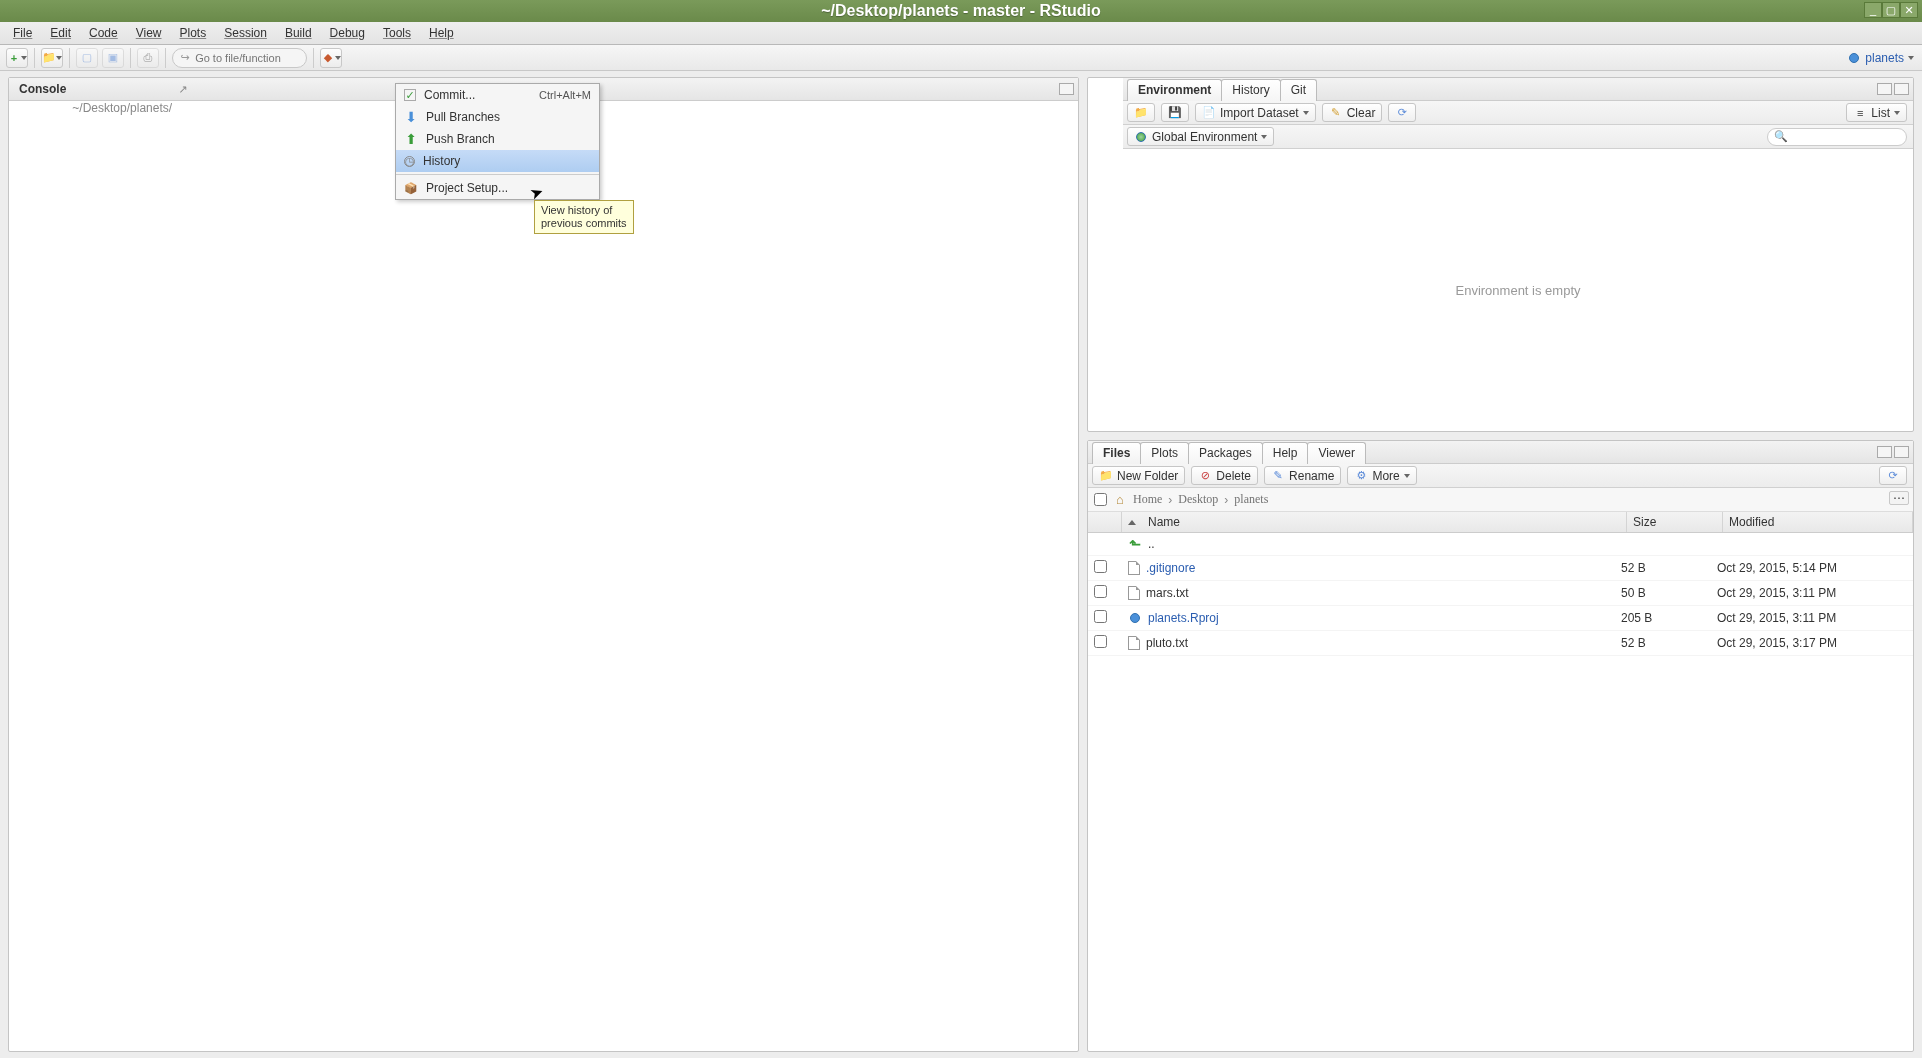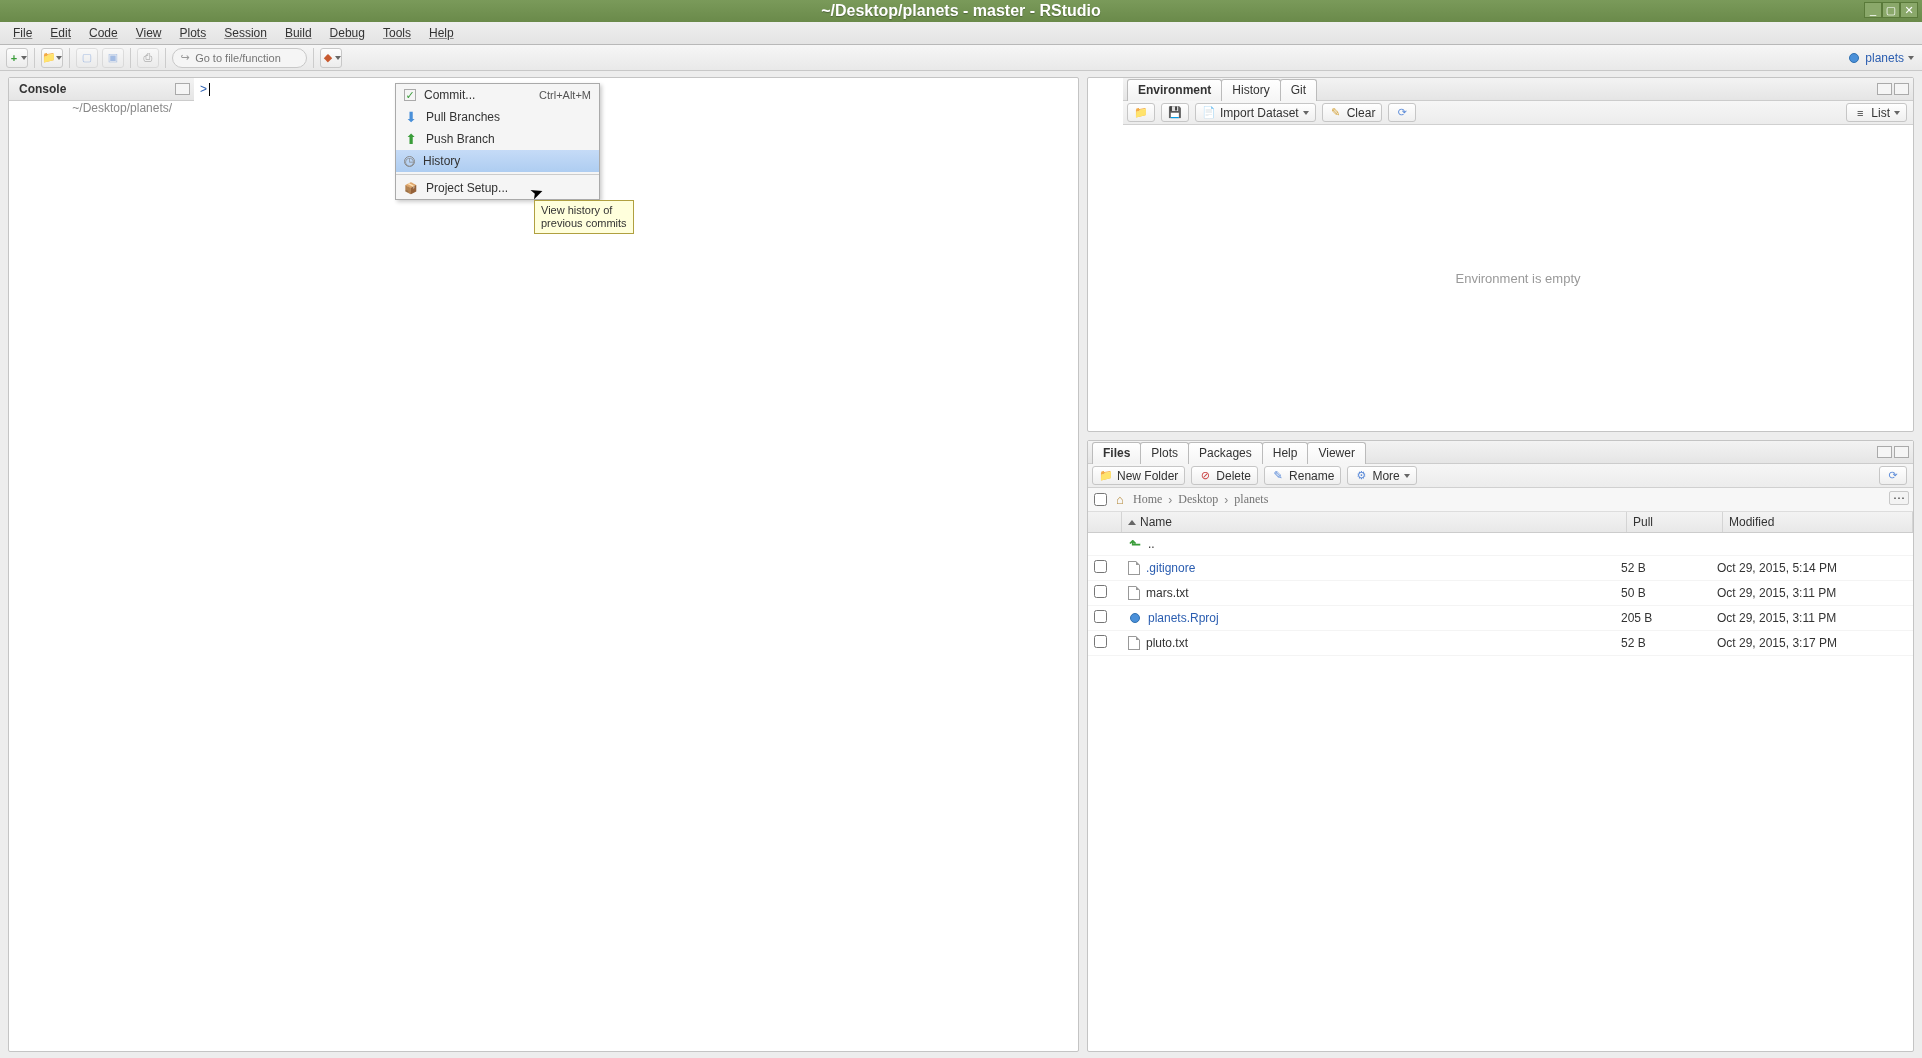--- a/index.html
+++ b/index.html
@@ -49,21 +49,21 @@
 .env-panel { height:355px; display:flex; flex-direction:column;padding-left:35px; }
 .env-body { flex:1; display:flex; align-items:center; justify-content:center; color:#999; font-size:13px; }
 .files-panel { flex:1; margin-top:8px; display:flex; flex-direction:column; }
 .breadcrumb { display:flex; align-items:center; gap:6px; padding:4px 6px; background:#f7f7f7; border-bottom:1px solid #ddd; position:relative; }
 .breadcrumb .crumb { color:#737373;font-family:Liberation Serif, serif; }
 .breadcrumb .chev { color:#888; }
 .ellipsis { position:absolute; right:4px; top:3px; width:20px; height:14px; border:1px solid #c8c8c8; border-radius:2px; background:#f3f3f3; display:flex; align-items:center; justify-content:center; }
 .file-hdr { display:flex; background:linear-gradient(#f3f3f3,#e8e8e8); border-bottom:1px solid #ccc; font-size:12px; }
 .file-hdr div { padding:3px 6px; border-right:1px solid #d4d4d4; }
 .fcol-check { width:34px; }
-.fcol-name { flex:1; display:flex; align-items:center; gap:4px; }
+.fcol-name { flex:1; display:flex; align-items:center; gap:12px; }
 .fcol-size { width:96px; }
 .fcol-mod { width:190px; }
 .file-row { display:flex; align-items:center; padding:4px 6px; border-bottom:1px solid #f4f4f4; }
 .file-row .fcol-check { width:34px; }
 .file-row .fcol-name { flex:1; display:flex; align-items:center; gap:6px; }
 .file-row .fcol-size { width:96px; }
 .file-row .fcol-mod { width:190px; }
 .sort-asc { width:0; height:0; border-left:4px solid transparent; border-right:4px solid transparent; border-bottom:5px solid #666; display:inline-block; }
 input[type="checkbox"] { width:13px; height:13px; }
 
@@ -149,21 +149,21 @@
         <span class="ico-circle"></span>
       </span>
     <span>planets</span>
     <span class="triangle-down"></span>
   </div>
 </div>
 
 <div class="main">
 
   <div class="left-col">
-    <div class="panel" style="height:100%; display:flex; text-align:center;">
+    <div class="panel" style="height:100%; display:flex; flex-direction:column;text-align:center;">
       <div class="panel-head">
         <span class="pad"><b>Console</b></span>
         <span style="color:#888;margin-top:38px;">~/Desktop/planets/</span>
         <span class="ico" style="color:#888;margin-left:4px;">↗</span>
         <div class="right-icons">
           <span class="sq"></span>
         </div>
       </div>
       <div class="console-body">
         <span>&gt;</span><span class="cursor"></span>
@@ -201,20 +201,35 @@
           </span>
         <span class="btn">
             <span class="ico" style="color:#5a8ad8;">⟳</span>
           </span>
         <div style="position:absolute; right:6px;">
           <span class="btn">
               <span class="ico">≡</span>
               <span>List</span>
               <span class="triangle-down"></span>
             </span>
+        </div>
+      </div>
+      <div class="subbar">
+        <span class="btn">
+            <span class="ico">
+              <span class="ico-circle" style="background:radial-gradient(#9dd49d,#3a9d3a);"></span>
+            </span>
+            <span>Global Environment</span>
+            <span class="triangle-down"></span>
+          </span>
+        <div style="position:absolute; right:6px;">
+          <div class="search-box">
+              <span class="ico" style="color:#999;">🔍</span>
+              <input style="">
+            </div>
         </div>
       </div>
       <div class="env-body">
         <span>Environment is empty</span>
       </div>
     </div>
 
     <div class="panel files-panel">
       <div class="panel-head">
         <span class="tab active">Files</span>
@@ -260,21 +275,21 @@
         <span class="chev">›</span>
         <span class="crumb link">planets</span>
         <span class="ellipsis">⋯</span>
       </div>
       <div class="file-hdr">
         <div class="fcol-check"></div>
         <div class="fcol-name">
             <span class="sort-asc"></span>
             <span>Name</span>
           </div>
-        <div class="fcol-size">Pull</div>
+        <div class="fcol-size">Size</div>
         <div class="fcol-mod">Modified</div>
       </div>
       <div id="file-list">
           <div class="file-row">
             <div class="fcol-check"></div>
             <div class="fcol-name">
               <span class="ico ico-folder-up">⬑</span>
               <span>..</span>
             </div>
             <div class="fcol-size"></div>

